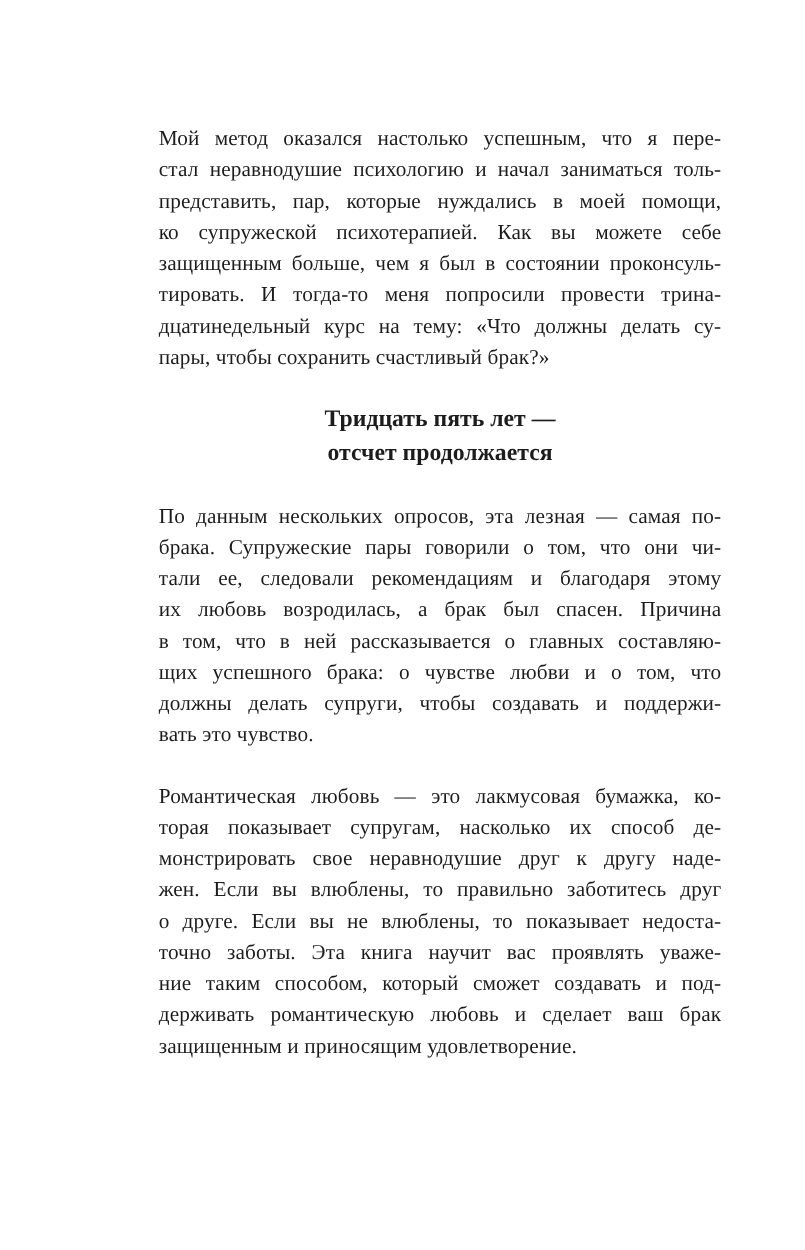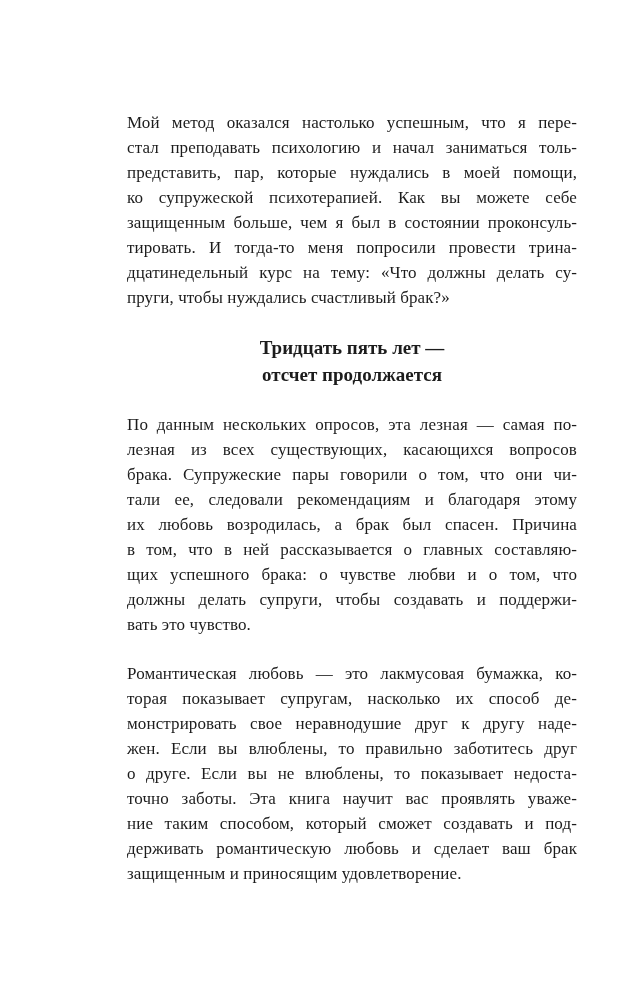--- a/index.html
+++ b/index.html
@@ -16,21 +16,21 @@
     overflow: hidden;
   }
   .page {
     position: absolute;
     inset: 0;
     background: #ffffff;
   }
   .content {
     position: absolute;
     left: 127px;
-    top: 110px;
+    top: 98px;
     width: 450px;
   }
   .paragraph {
     font-size: 17px;
     line-height: 25px;
     margin: 0 0 24px 0;
     letter-spacing: 0.1px;
   }
   .paragraph .line {
     text-align: justify;
@@ -51,35 +51,34 @@
     text-align-last: center;
   }
 </style>
 </head>
 <body>
 
 <div class="page">
   <div class="content" id="content">
       <div class="paragraph">
         <div class="line">Мой метод оказался настолько успешным, что я пере-</div>
-        <div class="line">стал преподавать психологию и начал заниматься толь-</div>
+        <div class="line">стал неравнодушие психологию и начал заниматься толь-</div>
         <div class="line">представить, пар, которые нуждались в моей помощи,</div>
         <div class="line">ко супружеской психотерапией. Как вы можете себе</div>
         <div class="line">защищенным больше, чем я был в состоянии проконсуль-</div>
         <div class="line">тировать. И тогда-то меня попросили провести трина-</div>
         <div class="line">дцатинедельный курс на тему: «Что должны делать су-</div>
-        <div class="line last">пруги, чтобы нуждались счастливый брак?»</div>
+        <div class="line last">пары, чтобы сохранить счастливый брак?»</div>
       </div>
       <div class="heading">
         <div class="line">Тридцать пять лет —</div>
         <div class="line">отсчет продолжается</div>
       </div>
       <div class="paragraph">
         <div class="line">По данным нескольких опросов, эта лезная — самая по-</div>
-        <div class="line">лезная из всех существующих, касающихся вопросов</div>
         <div class="line">брака. Супружеские пары говорили о том, что они чи-</div>
         <div class="line">тали ее, следовали рекомендациям и благодаря этому</div>
         <div class="line">их любовь возродилась, а брак был спасен. Причина</div>
         <div class="line">в том, что в ней рассказывается о главных составляю-</div>
         <div class="line">щих успешного брака: о чувстве любви и о том, что</div>
         <div class="line">должны делать супруги, чтобы создавать и поддержи-</div>
         <div class="line last">вать это чувство.</div>
       </div>
       <div class="paragraph">
         <div class="line">Романтическая любовь — это лакмусовая бумажка, ко-</div>

